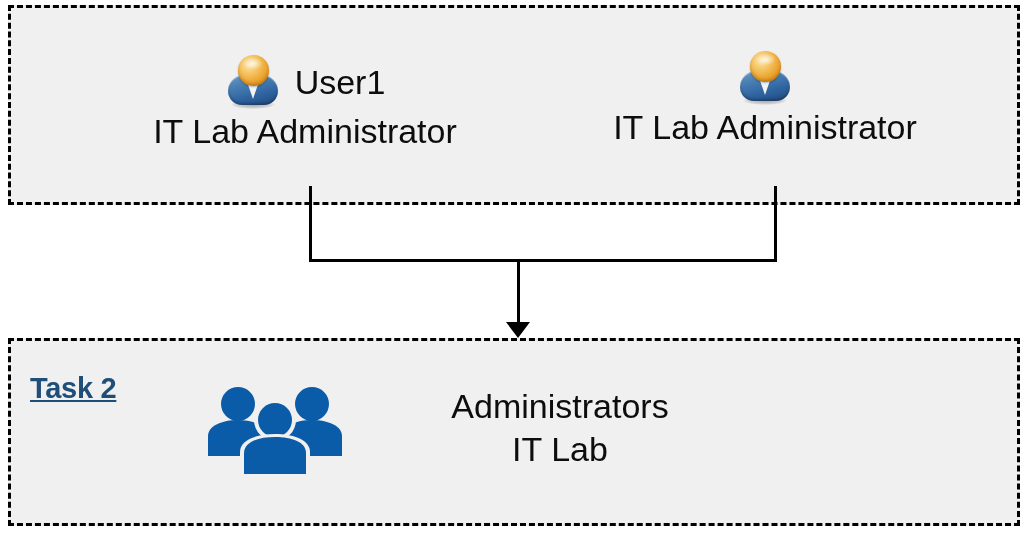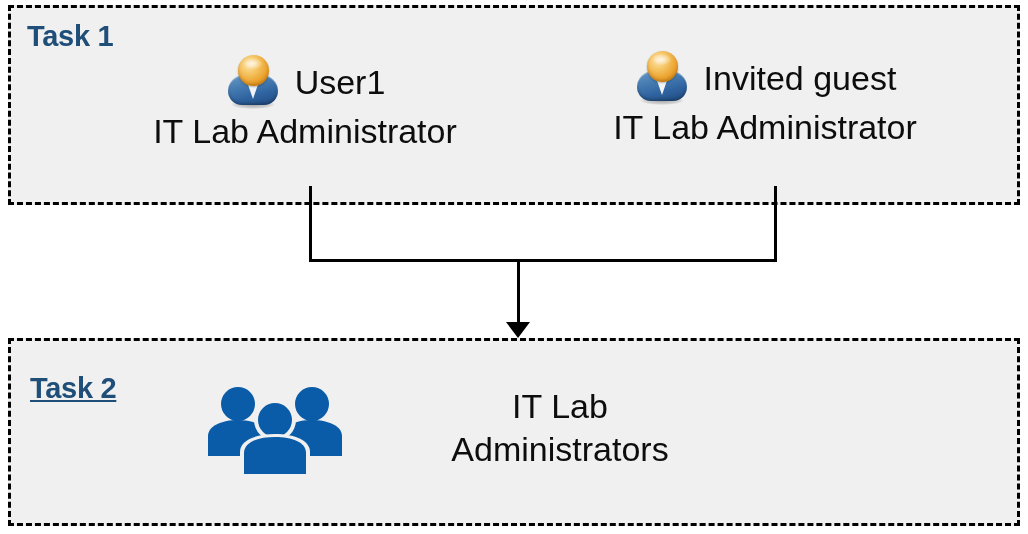--- a/index.html
+++ b/index.html
@@ -166,21 +166,20 @@
     pointer-events: none;
   }
 </style>
 </head>
 <body>
 
 <div class="diagram">
 
   <div class="task-box" id="task1-box"></div>
 
-  <div class="task-label" id="task1-label">Task 1</div>
 
   <div class="person" id="person-user1">
     <div class="person-top">
       <span class="avatar">
         <span class="av-shadow"></span>
         <span class="av-body">
             <span class="av-collar"></span>
           </span>
         <span class="av-head">
             <span class="av-gloss"></span>
@@ -195,21 +194,20 @@
     <div class="person-top">
       <span class="avatar">
         <span class="av-shadow"></span>
         <span class="av-body">
             <span class="av-collar"></span>
           </span>
         <span class="av-head">
             <span class="av-gloss"></span>
           </span>
       </span>
-      <span class="person-name">Invited guest</span>
     </div>
     <div class="person-role">IT Lab Administrator</div>
   </div>
 
   <svg id="connector" viewBox="0 0 1028 534" xmlns="http://www.w3.org/2000/svg">
     <g stroke="#000000" stroke-width="3" fill="none" shape-rendering="crispEdges">
       <line x1="310" y1="186" x2="310" y2="260"></line>
       <line x1="775" y1="186" x2="775" y2="260"></line>
       <line x1="308.5" y1="260" x2="776.5" y2="260"></line>
       <line x1="518" y1="260" x2="518" y2="325"></line>
@@ -233,17 +231,17 @@
 
         <circle cx="75" cy="42" r="21" fill="#f0f0f0"></circle>
         <circle cx="75" cy="42" r="17"></circle>
         <path d="M40 96 L40 74 C40 62 56 56 75 56 C94 56 110 62 110 74 L110 96 Z" fill="#f0f0f0"></path>
         <path d="M44 96 L44 75 C44 64 58 59 75 59 C92 59 106 64 106 75 L106 96 Z"></path>
       </g>
     </svg>
   </div>
 
   <div id="group-label">
+    <div>Administrators</div>
     <div>IT Lab</div>
-    <div>Administrators</div>
   </div>
 
 </div>
 
 </body></html>

